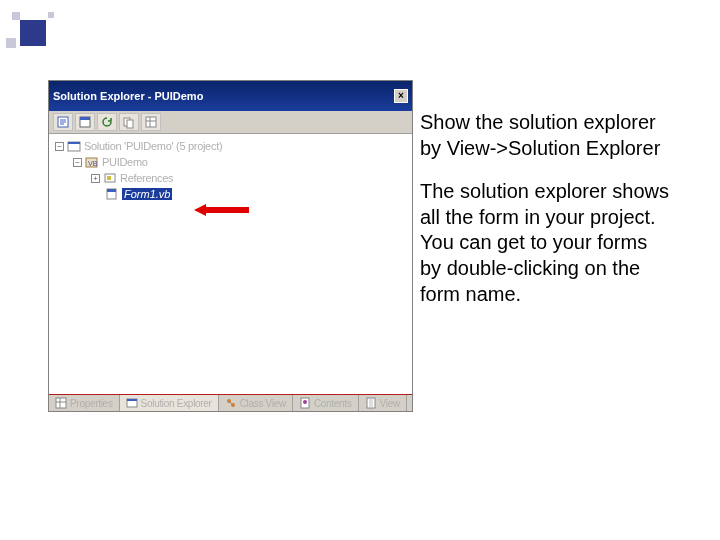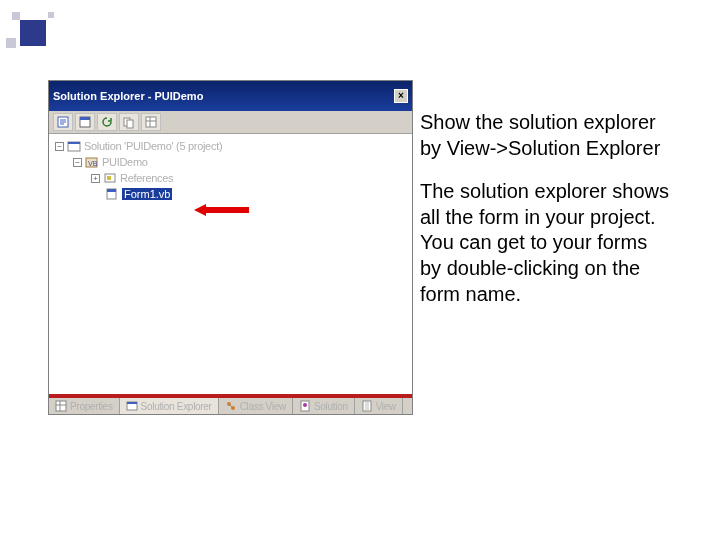--- a/index.html
+++ b/index.html
@@ -97,20 +97,21 @@
     display: inline-flex;
     align-items: center;
     justify-content: center;
   }
   .nicon svg { width: 14px; height: 12px; }
   .blurred { color: #b0b0b0; letter-spacing: -0.3px; }
   .selected-node {
     background: #1a3c9c;
     color: #fff;
     padding: 0 2px;
+    font-style: italic;
   }
   .red-arrow {
     position: absolute;
     left: 145px;
     top: 70px;
     width: 55px;
     height: 12px;
   }
   .red-arrow .shaft {
     position: absolute;
@@ -123,21 +124,21 @@
     left: 0; top: 0;
     width: 0; height: 0;
     border-top: 6px solid transparent;
     border-bottom: 6px solid transparent;
     border-right: 12px solid #e00000;
   }
 
   .bottom-tabs {
     display: flex;
     background: #d4d0c8;
-    border-top: 4px solid #b91c1c;
+    border-top: 1px solid #b91c1c;
     font-size: 10px;
   }
   .btab {
     display: flex;
     align-items: center;
     gap: 3px;
     padding: 2px 6px;
     border-right: 1px solid #a0a0a0;
     color: #555;
   }
@@ -292,21 +293,21 @@
         </span>
       <span class="blurred">Class View</span>
     </div>
     <div class="btab">
       <span class="ticon">
           <svg viewBox="0 0 12 12">
             <rect x="2" y="1" width="8" height="10" fill="#fff" stroke="#888"></rect>
             <circle cx="6" cy="5" r="2" fill="#a040a0"></circle>
           </svg>
         </span>
-      <span class="blurred">Solution</span>
+      <span class="blurred">Contents</span>
     </div>
     <div class="btab">
       <span class="ticon">
           <svg viewBox="0 0 12 12">
             <rect x="2" y="1" width="8" height="10" fill="#fff" stroke="#888"></rect>
             <path d="M4 3h4M4 5h4M4 7h4M4 9h4" stroke="#bbb"></path>
           </svg>
         </span>
       <span class="blurred">View</span>
     </div>

